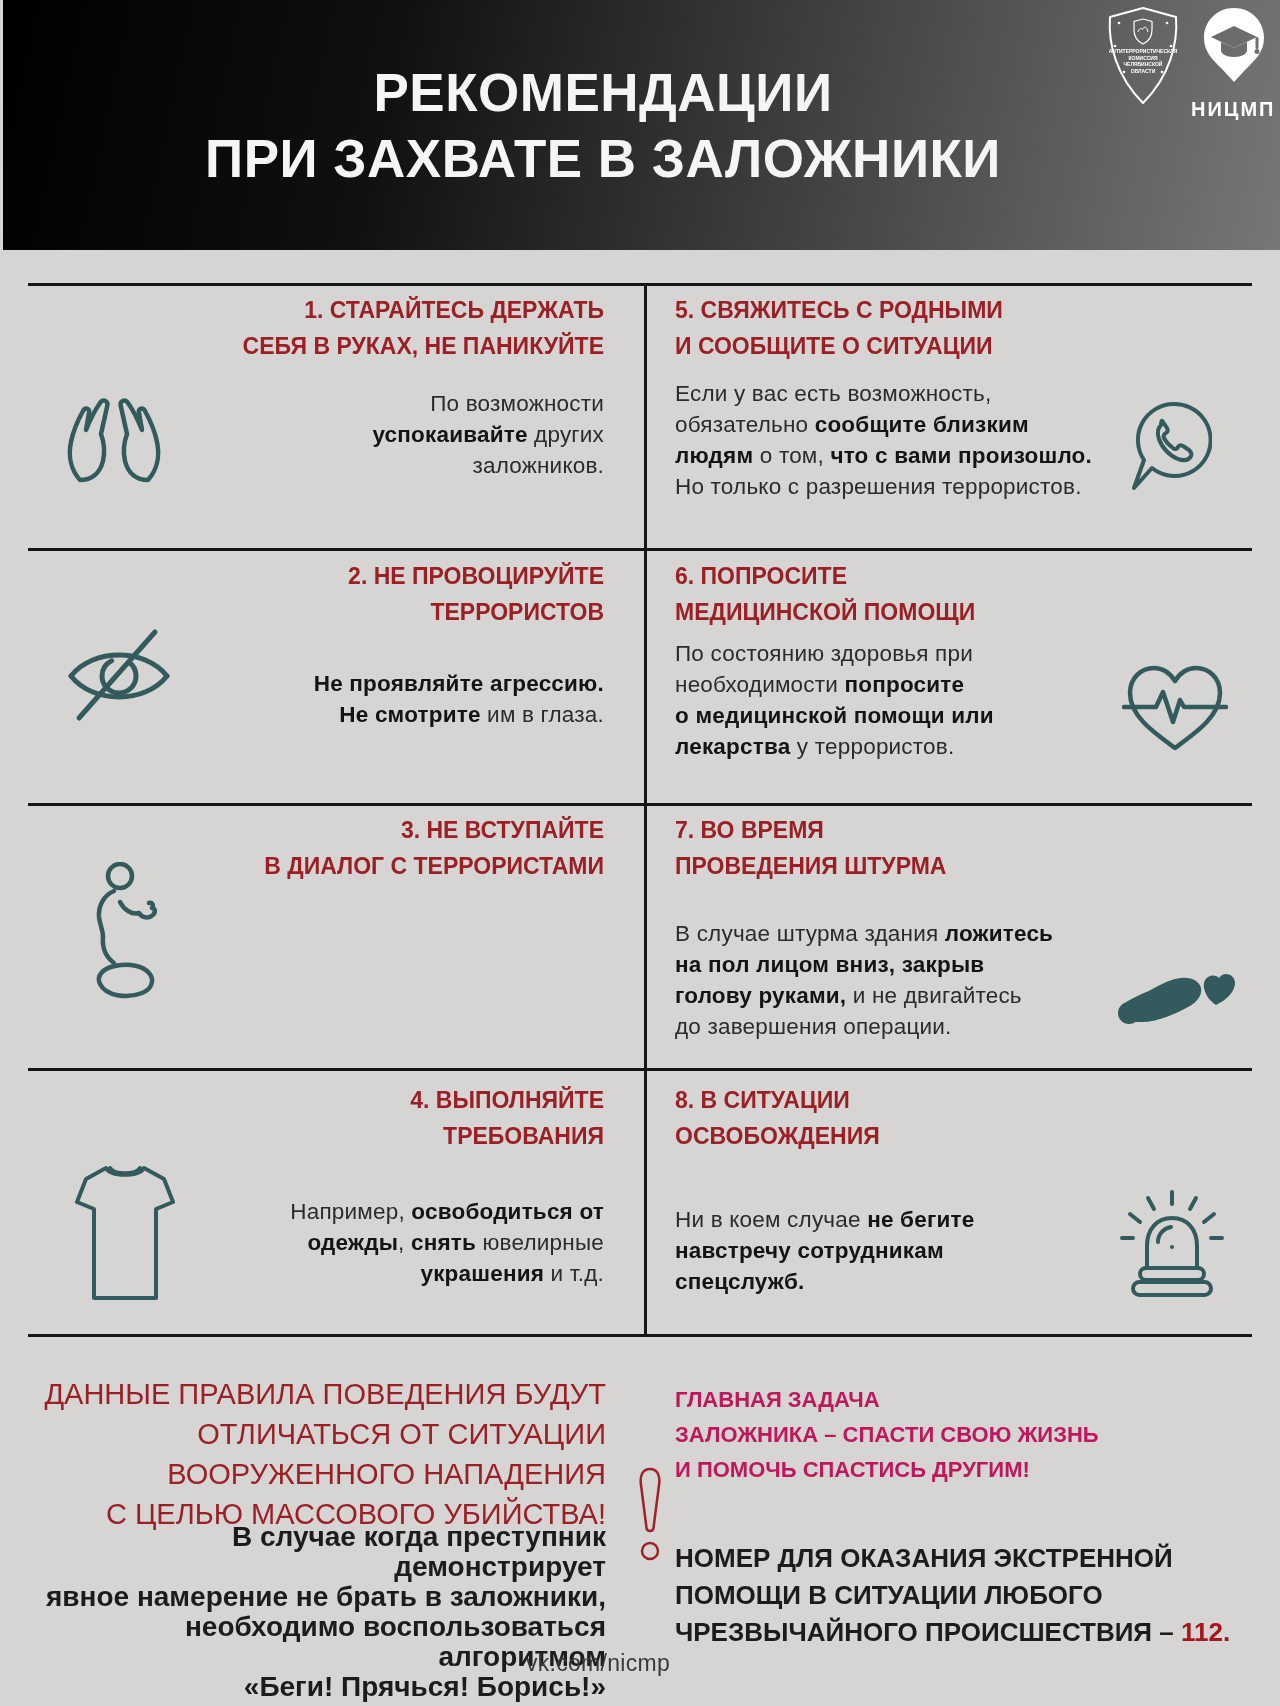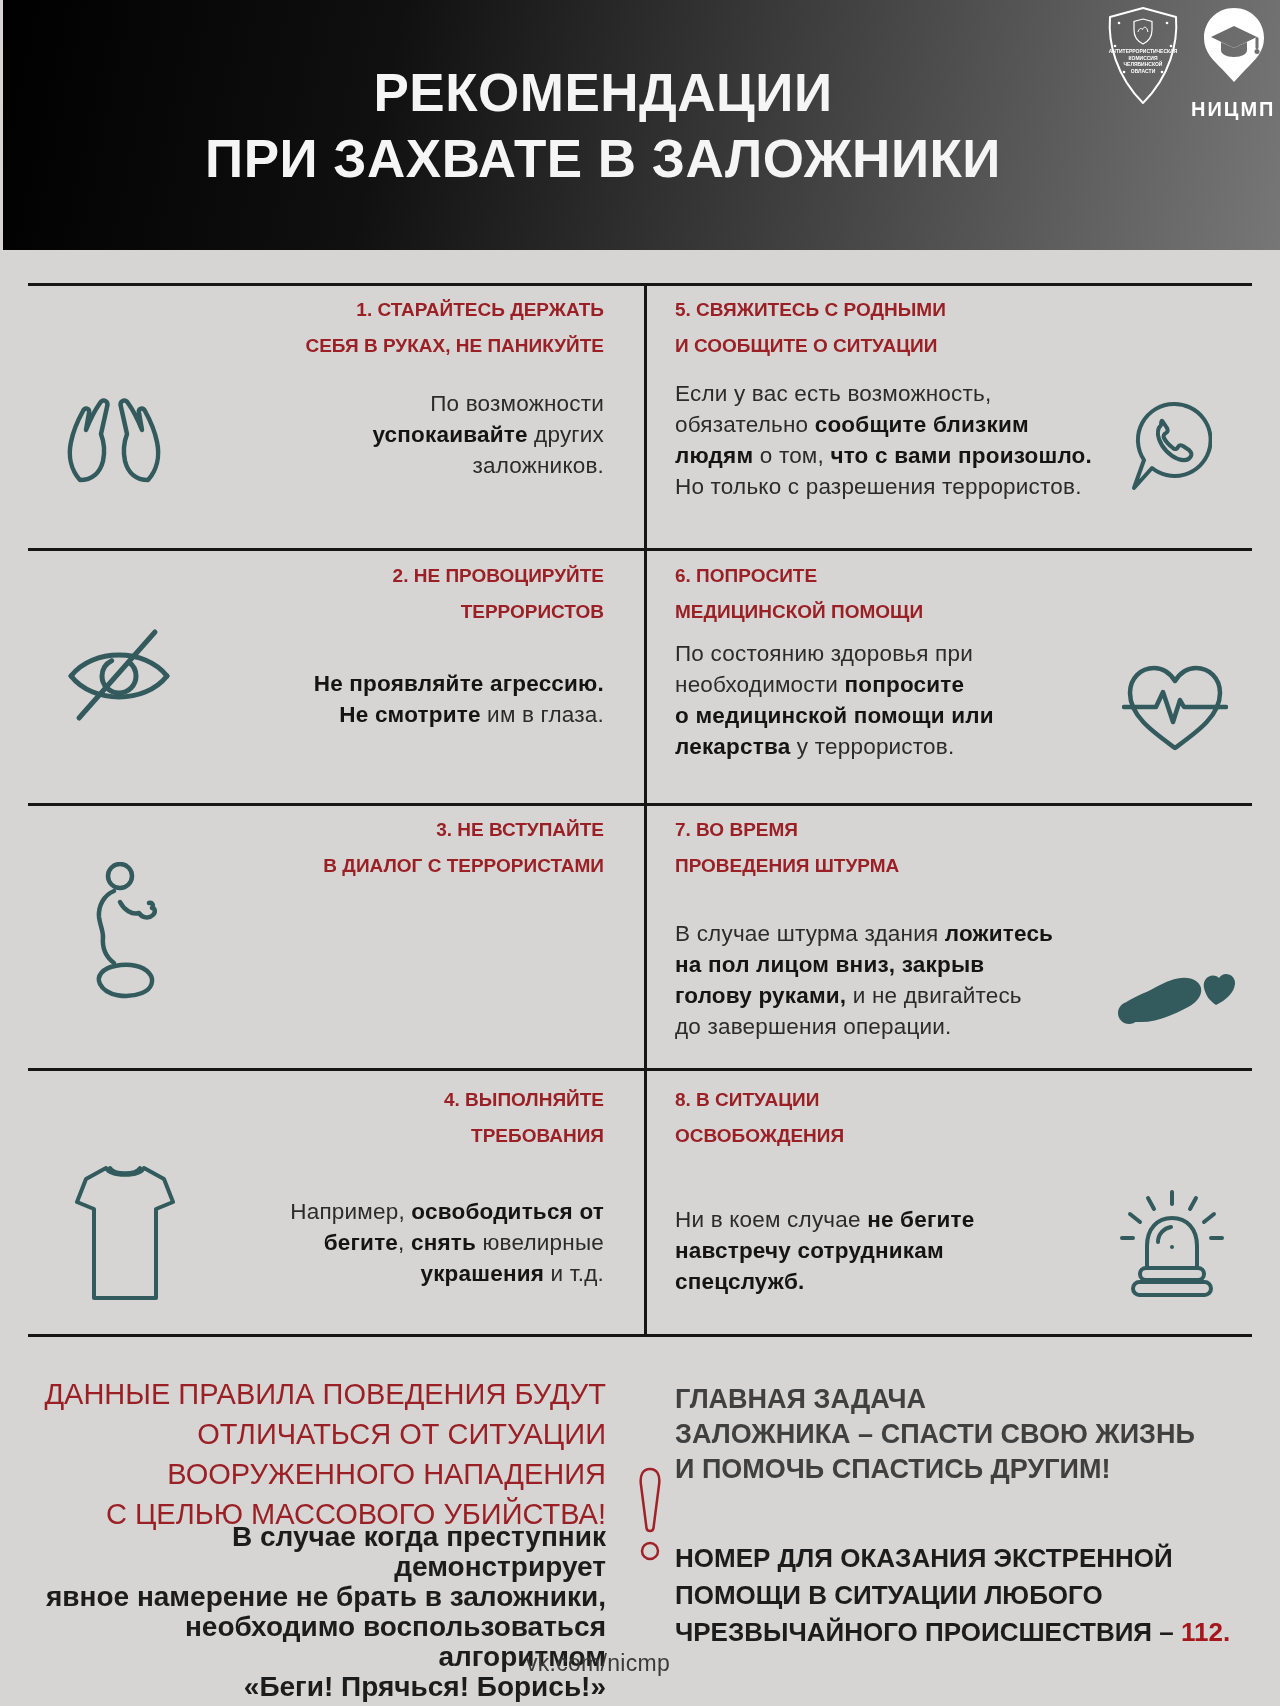--- a/index.html
+++ b/index.html
@@ -18,35 +18,35 @@
   .logo-pin .pin-label{margin-top:2px;color:#fff;font-size:20px;font-weight:700;letter-spacing:2px;}
 
   
   .hline{position:absolute;left:28px;width:1224px;height:3px;background:#161616;}
   .vline{position:absolute;left:644px;top:283px;width:3px;height:1054px;background:#161616;}
 
   
   .cell{position:absolute;}
   .cell.colL{left:28px;width:576px;text-align:right;}
   .cell.colR{left:675px;width:575px;text-align:left;}
-  .heading{margin:0;color:#9b2026;font-size:19px;line-height:36px;font-weight:700;}
+  .heading{margin:0;color:#9b2026;font-size:23px;line-height:36px;font-weight:700;}
   .body{margin:0;color:#2b2b2b;font-size:22.5px;line-height:31px;letter-spacing:.2px;}
   .body b{color:#141414;}
 
   .icon{position:absolute;}
   .icon svg{display:block;width:100%;height:100%;}
   .stroke-ic{fill:none;stroke:#335a5c;stroke-linecap:round;stroke-linejoin:round;}
 
   
   .warning-left{position:absolute;left:28px;top:1366px;width:578px;text-align:right;
       color:#9b2026;font-size:29px;line-height:40px;font-weight:400;margin-top:8px;}
   .note-left{position:absolute;left:28px;top:1522px;width:578px;text-align:right;
       color:#1c1c1c;font-size:28px;line-height:30px;font-weight:700;}
   .goal-right{position:absolute;left:675px;top:1382px;width:565px;
-      color:#404040;font-size:27px;line-height:35px;font-weight:700;}
+      color:#be185d;font-size:22px;line-height:35px;font-weight:700;}
   .emergency-right{position:absolute;left:675px;top:1540px;width:565px;
       color:#1c1c1c;font-size:26px;line-height:37px;font-weight:700;}
   .emergency-right .red{color:#a5171c;}
   .footer{position:absolute;top:1650px;left:0;width:1196px;text-align:center;
       font-size:23px;color:#3a3a3a;letter-spacing:.3px;}
 </style>
 </head>
 <body>
 
 <div class="poster">
@@ -173,21 +173,21 @@
       <g fill="#335a5c">
         <circle cx="17" cy="63" r="11"></circle>
         <path d="M26 72 C12 72 4 62 12 54 C20 47 32 44 44 37 C58 29 74 24 84 31 C93 37 90 49 78 56 C60 66 42 73 26 72 Z"></path>
         <path d="M92 38 C90 28 100 22 107 28 C112 20 124 25 123 34 C122 43 114 50 104 55 C97 50 94 46 92 38 Z"></path>
       </g>
     </svg>
   </div>
 
   <div class="cell colL" style="top:1082px">
     <h3 class="heading">4. ВЫПОЛНЯЙТЕ<br>ТРЕБОВАНИЯ</h3>
-    <p class="body" style="margin-top:42px"><span>Например, </span><b>освободиться от</b><br><b>бегите</b><span>, </span><b>снять</b><span> ювелирные</span><br><b>украшения</b><span> и т.д.</span></p>
+    <p class="body" style="margin-top:42px"><span>Например, </span><b>освободиться от</b><br><b>одежды</b><span>, </span><b>снять</b><span> ювелирные</span><br><b>украшения</b><span> и т.д.</span></p>
   </div>
   <div class="icon" style="left:74px;top:1162px;width:102px;height:142px">
     <svg viewBox="0 0 102 142">
       <g class="stroke-ic" stroke-width="4">
         <path d="M32 6 L12 17 L3 40 L20 47 L20 136 L82 136 L82 47 L99 40 L90 17 L70 6 C65 15 37 15 32 6 Z"></path>
         <path d="M36 6 C40 13 62 13 66 6"></path>
       </g>
     </svg>
   </div>
 

